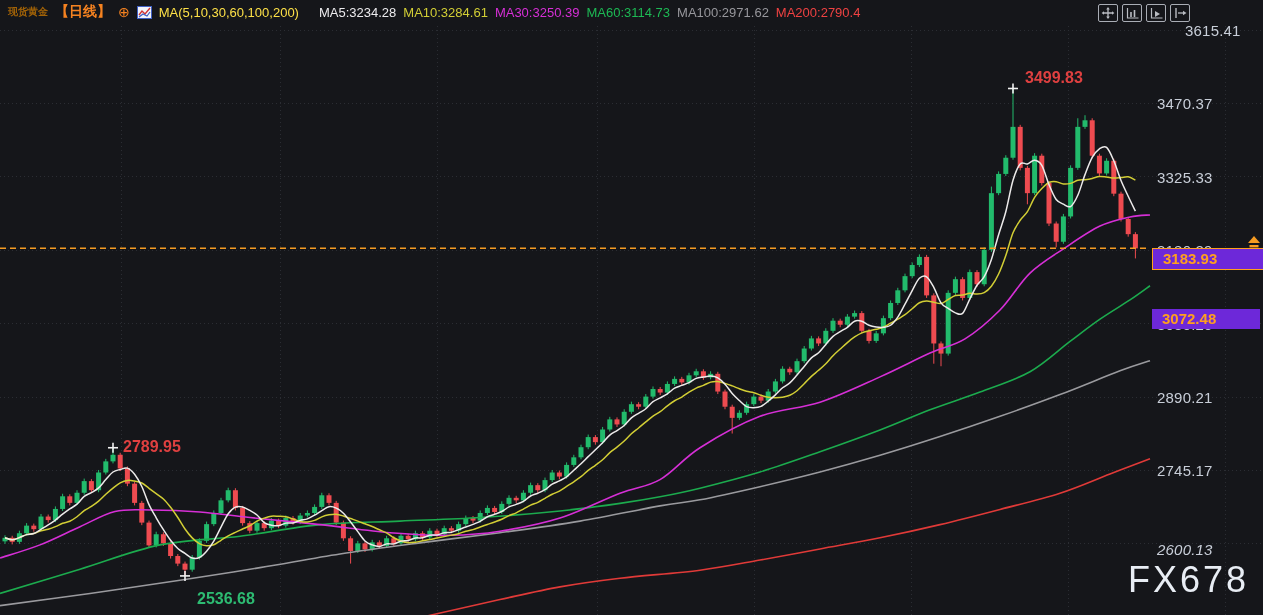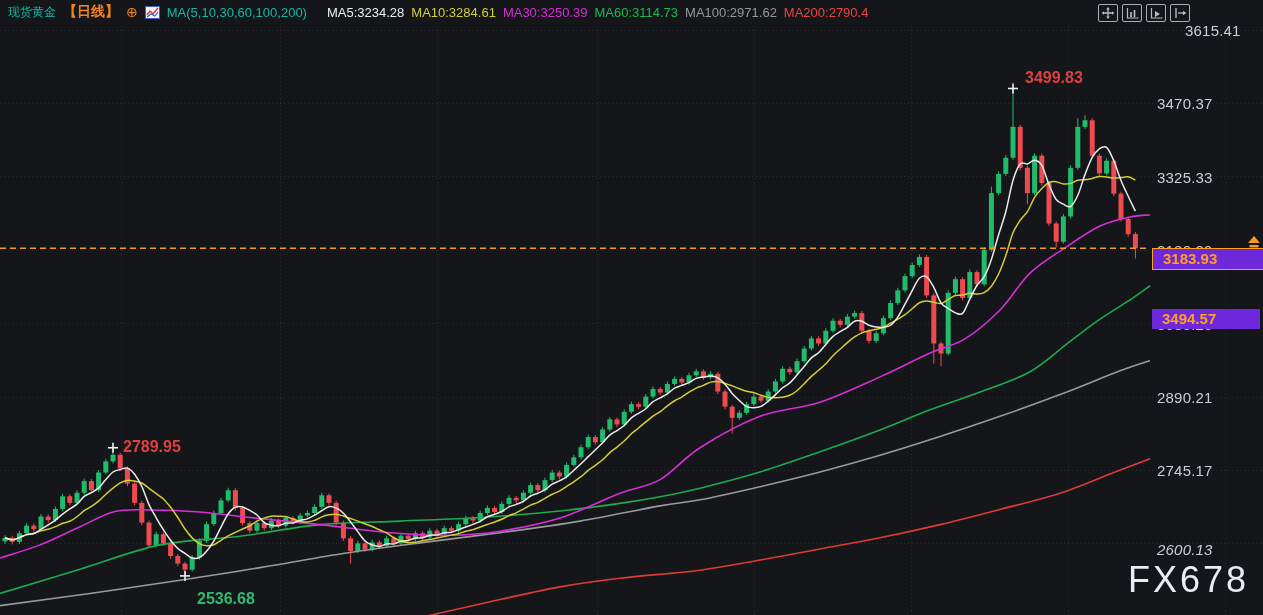--- a/index.html
+++ b/index.html
@@ -1,24 +1,24 @@
 <!DOCTYPE html>
 <html><head>
 <meta charset="utf-8">
 <style>
   html,body{margin:0;padding:0;background:#15161a;}
   #root{position:relative;width:1263px;height:615px;background:#15161a;overflow:hidden;
         font-family:"Liberation Sans",sans-serif;}
   #chart-svg{position:absolute;left:0;top:0;}
   .header{position:absolute;left:0;top:0;width:1263px;height:24px;display:flex;
           align-items:center;gap:7px;padding-left:8px;z-index:6;font-size:13px;color:#e6e6e9;}
-  .sym{font-weight:normal;font-size:12px;color:#14b8a6;}
+  .sym{font-weight:bold;font-size:10px;color:#a16207;}
   .period{font-weight:bold;font-size:14px;color:#f58220;text-align:center;}
   .expand{color:#f58220;font-size:14px;line-height:1;}
-  .matitle{color:#14b8a6;font-size:13px;}
+  .matitle{color:#fde047;font-size:13px;}
   .maval{font-size:13px;font-weight:500;}
   .toolbar{position:absolute;left:1098px;top:4px;display:flex;gap:4px;z-index:7;}
   .tbtn{width:18px;height:16px;border:1px solid #a9adb5;border-radius:2px;display:flex;
         align-items:center;justify-content:center;background:transparent;cursor:pointer;}
   .yaxis-label{position:absolute;left:1157px;width:80px;font-size:15px;font-weight:500;
                color:#c8ced8;z-index:2;letter-spacing:0.2px;}
   .pricebox{position:absolute;left:1152px;width:98px;height:20px;line-height:20px;
             font-size:15px;font-weight:bold;color:#ffa01e;background:#6d28d9;
             padding-left:10px;z-index:4;}
   .pricebox.bordered{border:1px solid #ffa01e;width:104px;}
@@ -439,21 +439,21 @@
       <div class="yaxis-label" style="top: 95.4px;">3470.37</div>
       <div class="yaxis-label" style="top: 168.8px;">3325.33</div>
       <div class="yaxis-label" style="top: 242.2px;">3180.29</div>
       <div class="yaxis-label" style="top: 315.6px;">3035.25</div>
       <div class="yaxis-label" style="top: 389px;">2890.21</div>
       <div class="yaxis-label" style="top: 462.4px;">2745.17</div>
       <div class="yaxis-label" style="top: 541px; font-style: italic;">2600.13</div>
     </div>
 
   <div class="pricebox bordered" id="curbox" style="top: 248.358px;">3183.93</div>
-  <div class="pricebox" id="lvlbox" style="top: 308.759px;">3494.57</div>
+  <div class="pricebox" id="lvlbox" style="top: 308.759px;">3072.48</div>
 
   <svg class="alert-marker" id="alertmk" width="16" height="18" style="left: 1246px; top: 234.358px;">
     <path d="M8 2 L14 9 H2 Z" fill="#f59b22"></path>
     <rect x="3.5" y="11" width="9" height="2.4" fill="#f59b22"></rect>
   </svg>
 
   <div class="watermark">FX678</div>
 </div>
 
 </body></html>

